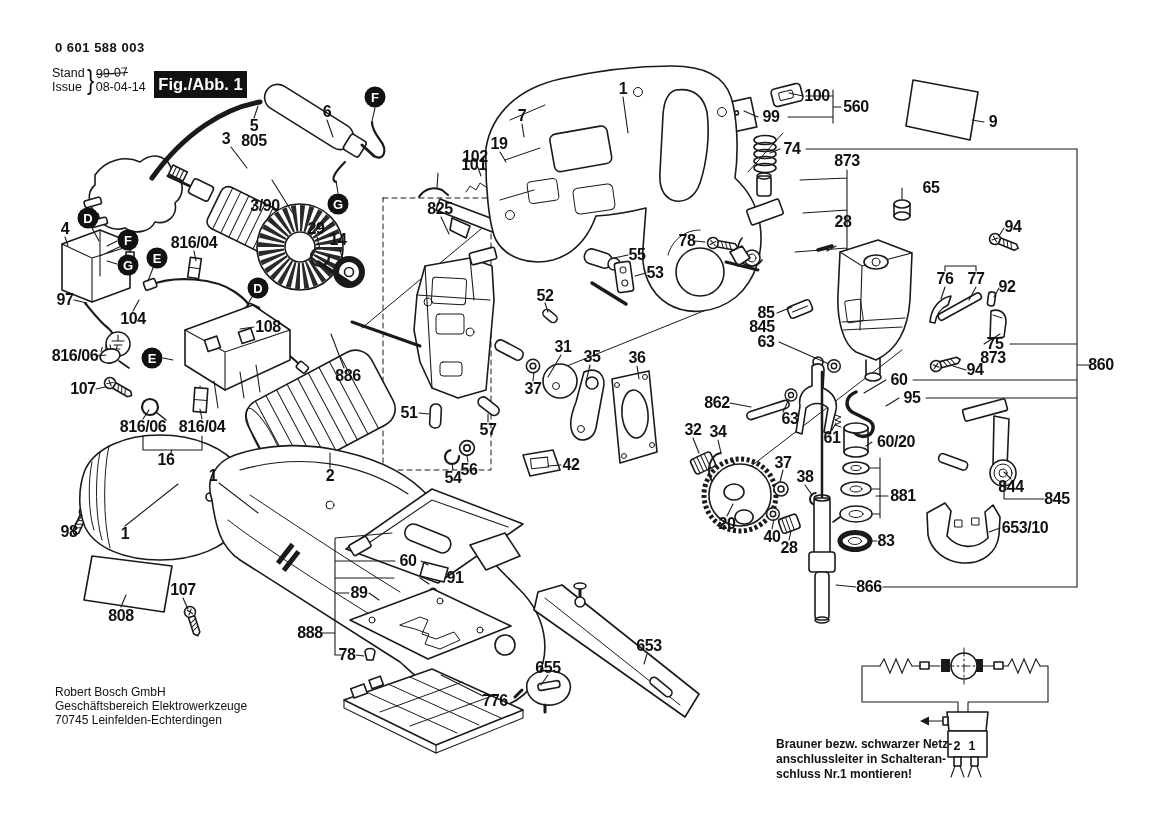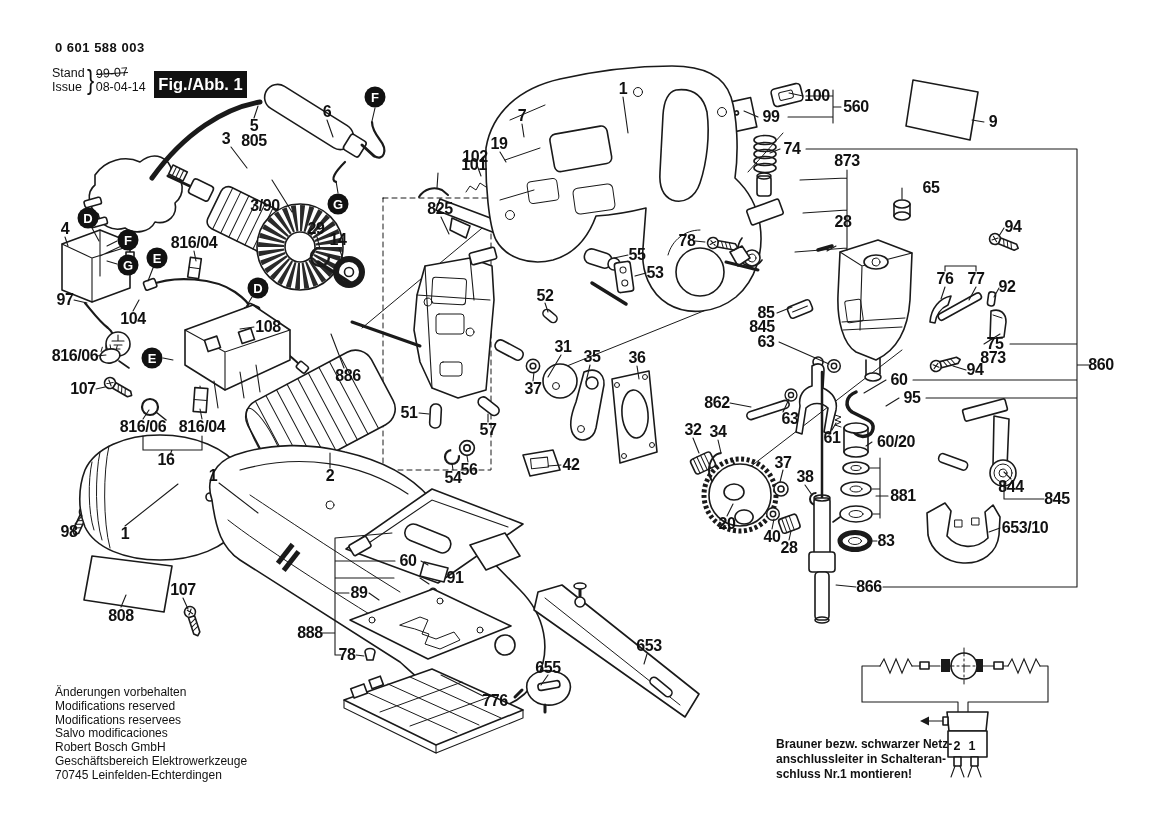--- a/index.html
+++ b/index.html
@@ -588,27 +588,20 @@
       <div class="marker" style="left: 157px; top: 258px;">E</div>
       <div class="marker" style="left: 375px; top: 97px;">F</div>
       <div class="marker" style="left: 338px; top: 204px;">G</div>
       <div class="marker" style="left: 258px; top: 288px;">D</div>
       <div class="marker" style="left: 152px; top: 358px;">E</div>
     </div>
 
   <div class="footer">
     <div>
 
-    <div class="fnote">Änderungen vorbehalten</div>
-        <div class="fnote">Modifications reserved</div>
-        <div class="fnote">Modifications reservees</div>
-        <div class="fnote">Salvo modificaciones</div>
-      </div>
-    <div>
-
     <div class="co">Robert Bosch GmbH</div>
         <div class="co">Geschäftsbereich Elektrowerkzeuge</div>
         <div class="co">70745 Leinfelden-Echterdingen</div>
       </div>
   </div>
 
   <div class="wnote">
 
   <div>Brauner bezw. schwarzer Netz-</div>
       <div>anschlussleiter in Schalteran-</div>

